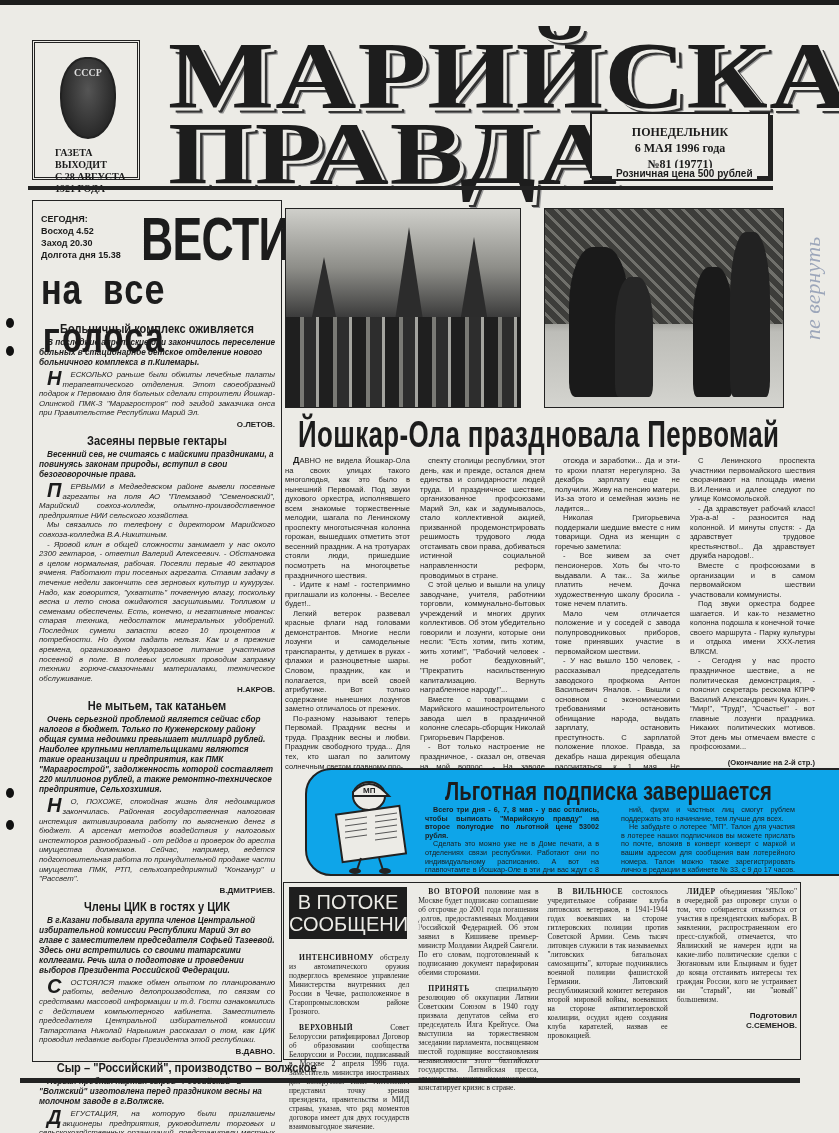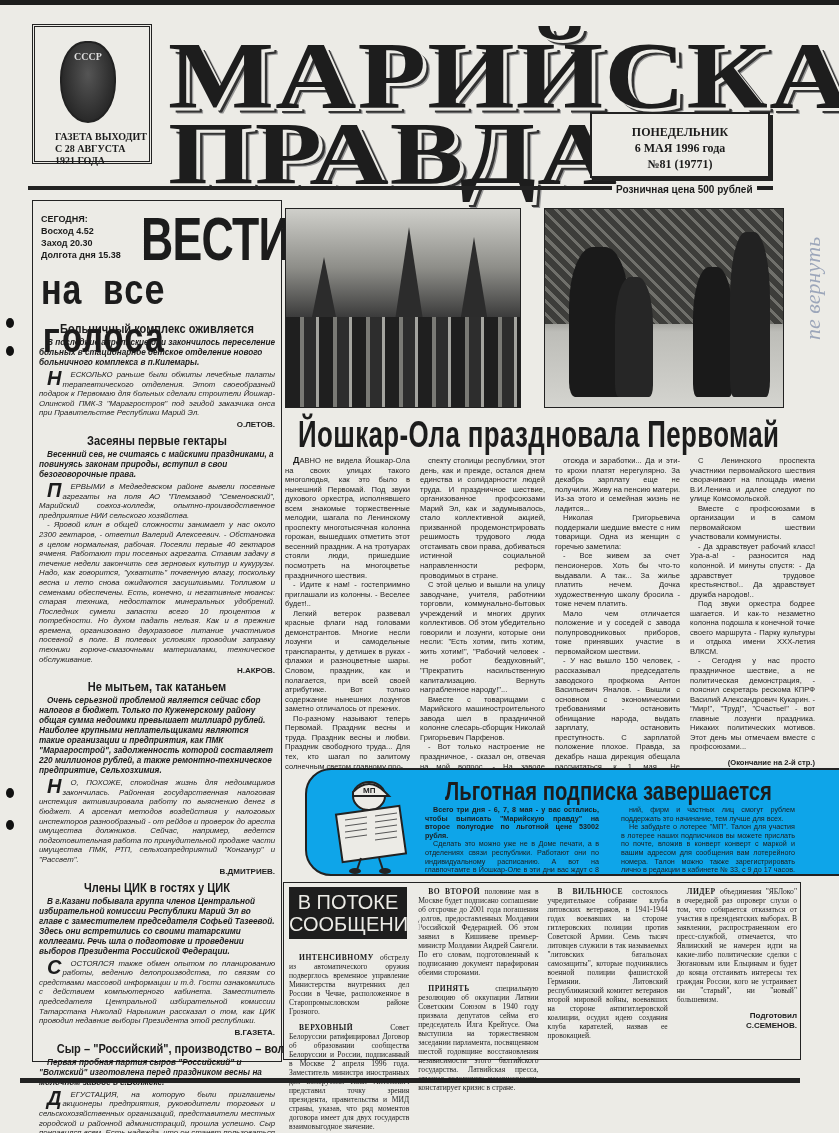--- a/index.html
+++ b/index.html
@@ -2,30 +2,30 @@
 <html><head>
 <meta charset="utf-8">
 <style>
   * { box-sizing: border-box; margin: 0; padding: 0; }
   html, body { width: 839px; height: 1133px; background: #ecebe6; overflow: hidden; }
   body { position: relative; font-family: "Liberation Sans", sans-serif; color: #1c1c1c; }
   .abs { position: absolute; }
   .topbar { left: 0; top: 0; width: 839px; height: 5px; background: #1d1d1d; }
 
   
-  .logo-box { left: 32px; top: 24px; width: 120px; height: 140px; border: 3px double #222; background: #ecebe6; }
+  .logo-box { left: 32px; top: 40px; width: 108px; height: 140px; border: 3px double #222; background: #ecebe6; }
   .medal { position: absolute; left: 25px; top: 14px; width: 56px; height: 82px; border-radius: 45% 45% 50% 50%; background: radial-gradient(ellipse at 50% 40%, #555 0%, #2a2a2a 70%); border: 2px solid #222; }
   .medal span { position: absolute; top: 8px; left: 0; width: 100%; text-align: center; font: bold 10px "Liberation Serif", serif; color: #ddd; }
   .logo-text { position: absolute; left: 4px; top: 104px; font: bold 10px "Liberation Serif", serif; line-height: 12px; white-space: pre-line; margin-left: 16px; }
   .title { font-family: "Liberation Serif", serif; font-weight: bold; color: #1d1d1d; letter-spacing: 1px; text-shadow: 3px 3px 0 #ecebe6, 5px 5px 0 #333, 6px 6px 0 #999; line-height: 1; }
   .title1 { left: 168px; top: 28px; font-size: 96px; transform: scaleX(1.17); transform-origin: left; }
   .title2 { left: 168px; top: 110px; font-size: 88px; transform: scaleX(1.25); transform-origin: left; }
   .date-box { left: 590px; top: 112px; width: 180px; height: 66px; border: 2px solid #222; box-shadow: 3px 3px 0 #222; text-align: center; padding-top: 10px; font: bold 12px "Liberation Serif", serif; line-height: 16px; background: #ecebe6; }
   .rule-mast { left: 28px; top: 186px; width: 745px; height: 4px; background: #222; }
-  .price { left: 612px; top: 184px; font: bold 10px "Liberation Sans", sans-serif; background: #ecebe6; padding: 0 4px; }
+  .price { left: 612px; top: 168px; font: bold 10px "Liberation Sans", sans-serif; background: #ecebe6; padding: 0 4px; }
   .pen { left: 800px; top: 195px; width: 30px; height: 145px; color: #7b8aa8; font: italic 22px "Liberation Serif", serif; writing-mode: vertical-rl; transform: rotate(180deg); opacity: 0.7; }
 
   
   .left-col { left: 32px; top: 200px; width: 250px; height: 862px; border: 1px solid #222; padding: 8px 6px; background: #ecebe6; }
   .today { position: absolute; left: 8px; top: 12px; font-size: 9px; line-height: 12px; white-space: pre-line; font-weight: bold; }
   .vesti { position: absolute; left: 108px; top: 2px; font: bold 62px "Liberation Sans", sans-serif; transform: scaleX(0.72); transform-origin: left; letter-spacing: -1px; }
   .navse { position: absolute; left: 8px; top: 68px; font: bold 42px "Liberation Mono", monospace; transform: scaleX(0.82); transform-origin: left; letter-spacing: 0; }
   .stories { position: absolute; left: 6px; top: 118px; width: 236px; }
   .story h3 { font: bold 13px "Liberation Sans", sans-serif; text-align: center; transform: scaleX(0.85); margin: 2px 0 2px; white-space: nowrap; }
   .story .lead { font: italic bold 8.2px "Liberation Sans", sans-serif; line-height: 10px; text-indent: 8px; margin-bottom: 2px; }
@@ -113,39 +113,40 @@
       <div class="body">
           <p class="dc">НЕСКОЛЬКО раньше были обжиты лечебные палаты терапевтического отделения. Этот своеобразный подарок к Первомаю для больных сделали строители Йошкар-Олинской ПМК-3 "Марагростроя" под эгидой заказчика онса при Правительстве Республики Марий Эл.</p>
         </div>
       <div class="sig">О.ЛЕТОВ.</div>
     </div>
     <div class="story">
       <h3>Засеяны первые гектары</h3>
       <div class="lead">Весенний сев, не считаясь с майскими праздниками, а повинуясь законам природы, вступил в свои безоговорочные права.</div>
       <div class="body">
         <p class="dc">ПЕРВЫМИ в Медведевском районе вывели посевные агрегаты на поля АО "Племзавод "Семеновский", Марийский совхоз-колледж, опытно-производственное предприятие НИИ сельского хозяйства.</p>
+        <p>Мы связались по телефону с директором Марийского совхоза-колледжа В.А.Никитиным.</p>
         <p>- Яровой клин в общей сложности занимает у нас около 2300 гектаров, - ответил Валерий Алексеевич. - Обстановка в целом нормальная, рабочая. Посеяли первые 40 гектаров ячменя. Работают три посевных агрегата. Ставим задачу в течение недели закончить сев зерновых культур и кукурузы. Надо, как говорится, "ухватить" почвенную влагу, поскольку весна и лето снова ожидаются засушливыми. Топливом и семенами обеспечены. Есть, конечно, и негативные нюансы: старая техника, недостаток минеральных удобрений. Последних сумели запасти всего 10 процентов к потребности. Но духом падать нельзя. Как и в прежние времена, организовано двухразовое питание участников посевной в поле. В полевых условиях проводим заправку техники горюче-смазочными материалами, техническое обслуживание.</p>
       </div>
       <div class="sig">Н.АКРОВ.</div>
     </div>
     <div class="story">
       <h3>Не мытьем, так катаньем</h3>
       <div class="lead">Очень серьезной проблемой является сейчас сбор налогов в бюджет. Только по Куженерскому району общая сумма недоимки превышает миллиард рублей. Наиболее крупными неплательщиками являются такие организации и предприятия, как ПМК "Марагрострой", задолженность которой составляет 220 миллионов рублей, а также ремонтно-техническое предприятие, Сельхозхимия.</div>
       <div class="body">
           <p class="dc">НО, ПОХОЖЕ, спокойная жизнь для недоимщиков закончилась. Районная государственная налоговая инспекция активизировала работу по выяснению денег в бюджет. А арсенал методов воздействия у налоговых инспекторов разнообразный - от рейдов и проверок до ареста имущества должников. Сейчас, например, ведется подготовительная работа по принудительной продаже части имущества ПМК, РТП, сельхозпредприятий "Конганур" и "Рассвет".</p>
         </div>
       <div class="sig">В.ДМИТРИЕВ.</div>
     </div>
     <div class="story">
       <h3>Члены ЦИК в гостях у ЦИК</h3>
       <div class="lead">В г.Казани побывала группа членов Центральной избирательной комиссии Республики Марий Эл во главе с заместителем председателя Софьей Тазеевой. Здесь они встретились со своими татарскими коллегами. Речь шла о подготовке и проведении выборов Президента Российской Федерации.</div>
       <div class="body">
           <p class="dc">СОСТОЯЛСЯ также обмен опытом по планированию работы, ведению делопроизводства, по связям со средствами массовой информации и т.д. Гости ознакомились с действием компьютерного кабинета. Заместитель председателя Центральной избирательной комиссии Татарстана Николай Нарышкин рассказал о том, как ЦИК проводил недавние выборы Президента этой республики.</p>
         </div>
-      <div class="sig">В.ГАЗЕТА.</div>
+      <div class="sig">В.ДАВНО.</div>
     </div>
     <div class="story">
       <h3>Сыр – "Российский", производство – волжское</h3>
       <div class="lead">Первая пробная партия сыров "Российский" и "Волжский" изготовлена перед праздником весны на молочном заводе в г.Волжске.</div>
       <div class="body">
         <p class="dc">ДЕГУСТАЦИЯ, на которую были приглашены акционеры предприятия, руководители торговых и сельскохозяйственных организаций, представители местных городской и районной администраций, прошла успешно. Сыр понравился всем. Есть надежда, что он станет пользоваться широким спросом, да и цена будет ниже, чем привозного.</p>
 
       </div>
 
     </div>
@@ -183,22 +184,22 @@
   </div>
   <div>
     <p>отсюда и заработки... Да и эти-то крохи платят нерегулярно. За декабрь зарплату еще не получили. Живу на пенсию матери. Из-за этого и семейная жизнь не ладится...</p>
     <p>Николая Григорьевича поддержали шедшие вместе с ним товарищи. Одна из женщин с горечью заметила:</p>
     <p>- Все живем за счет пенсионеров. Хоть бы что-то выдавали. А так... За жилье платить нечем. Дочка художественную школу бросила - тоже нечем платить.</p>
     <p>Мало чем отличается положение и у соседей с завода полупроводниковых приборов, тоже принявших участие в первомайском шествии.</p>
     <p>- У нас вышло 150 человек, - рассказывал председатель заводского профкома Антон Васильевич Яналов. - Вышли с основном с экономическими требованиями - остановить обнищание народа, выдать зарплату, остановить преступность. С зарплатой положение плохое. Правда, за декабрь наша дирекция обещала рассчитаться к 1 мая. Не получилось. Теперь что будет после праздника...</p>
   </div>
   <div>
     <p>С Ленинского проспекта участники первомайского шествия сворачивают на площадь имени В.И.Ленина и далее следуют по улице Комсомольской.</p>
+    <p>- Да здравствует рабочий класс! Ура-а-а! - разносится над колонной. И минуты спустя: - Да здравствует трудовое крестьянство!.. Да здравствует дружба народов!..</p>
     <p>Вместе с профсоюзами в организации и в самом первомайском шествии участвовали коммунисты.</p>
-    <p>- Да здравствует рабочий класс! Ура-а-а! - разносится над колонной. И минуты спустя: - Да здравствует трудовое крестьянство!.. Да здравствует дружба народов!..</p>
     <p>Под звуки оркестра бодрее шагается. И как-то незаметно колонна подошла к конечной точке своего маршрута - Парку культуры и отдыха имени XXX-летия ВЛКСМ.</p>
     <p>- Сегодня у нас просто праздничное шествие, а не политическая демонстрация, - пояснил секретарь рескома КПРФ Василий Александрович Кукарин. - "Мир!", "Труд!", "Счастье!" - вот главные лозунги праздника. Никаких политических мотивов. Этот день мы отмечаем вместе с профсоюзами...</p>
     <div class="end">(Окончание на 2-й стр.)</div>
     <div class="end" style="margin-top:0">Фото А.Щербакова.</div>
   </div>
 </div>
 
 <div class="abs sub-box">
   <svg class="mascot" viewBox="0 0 100 100">
     <ellipse cx="42" cy="22" rx="16" ry="14" fill="#ecebe6" stroke="#222" stroke-width="2"></ellipse>

